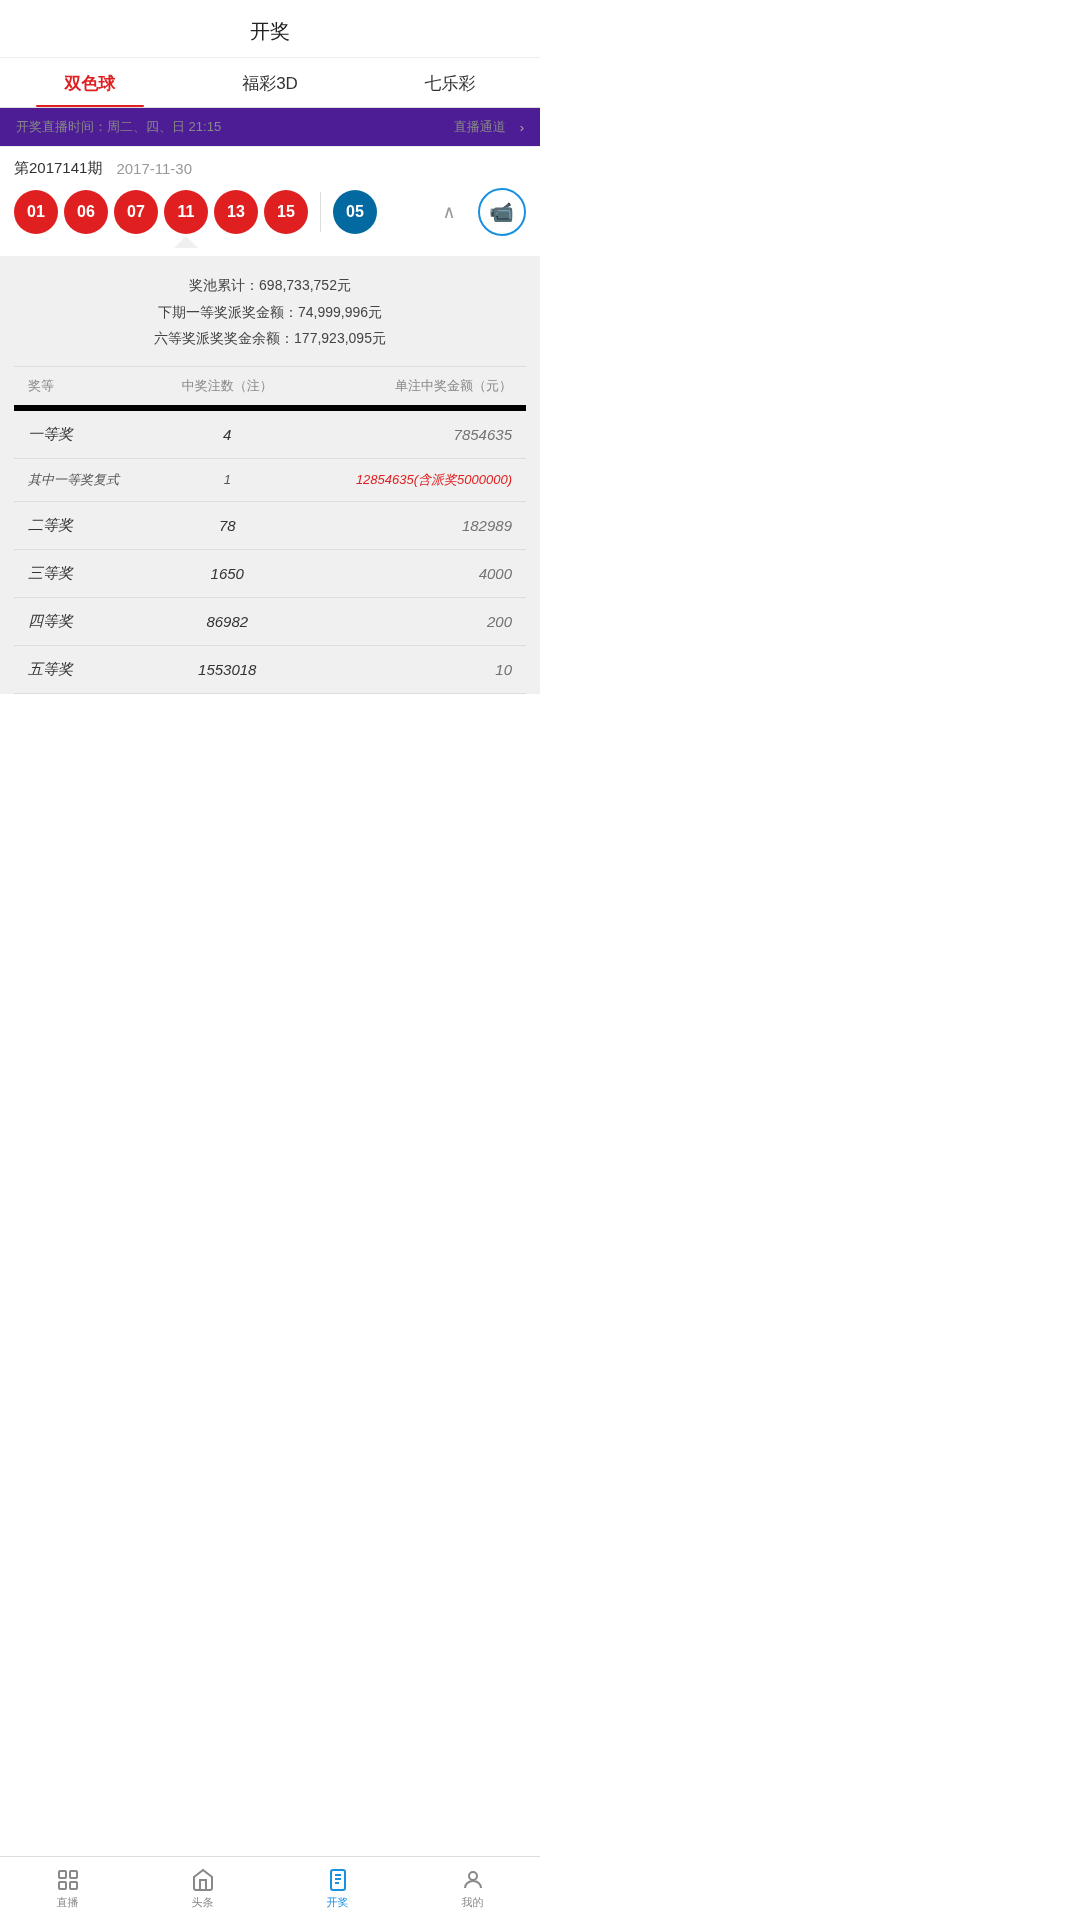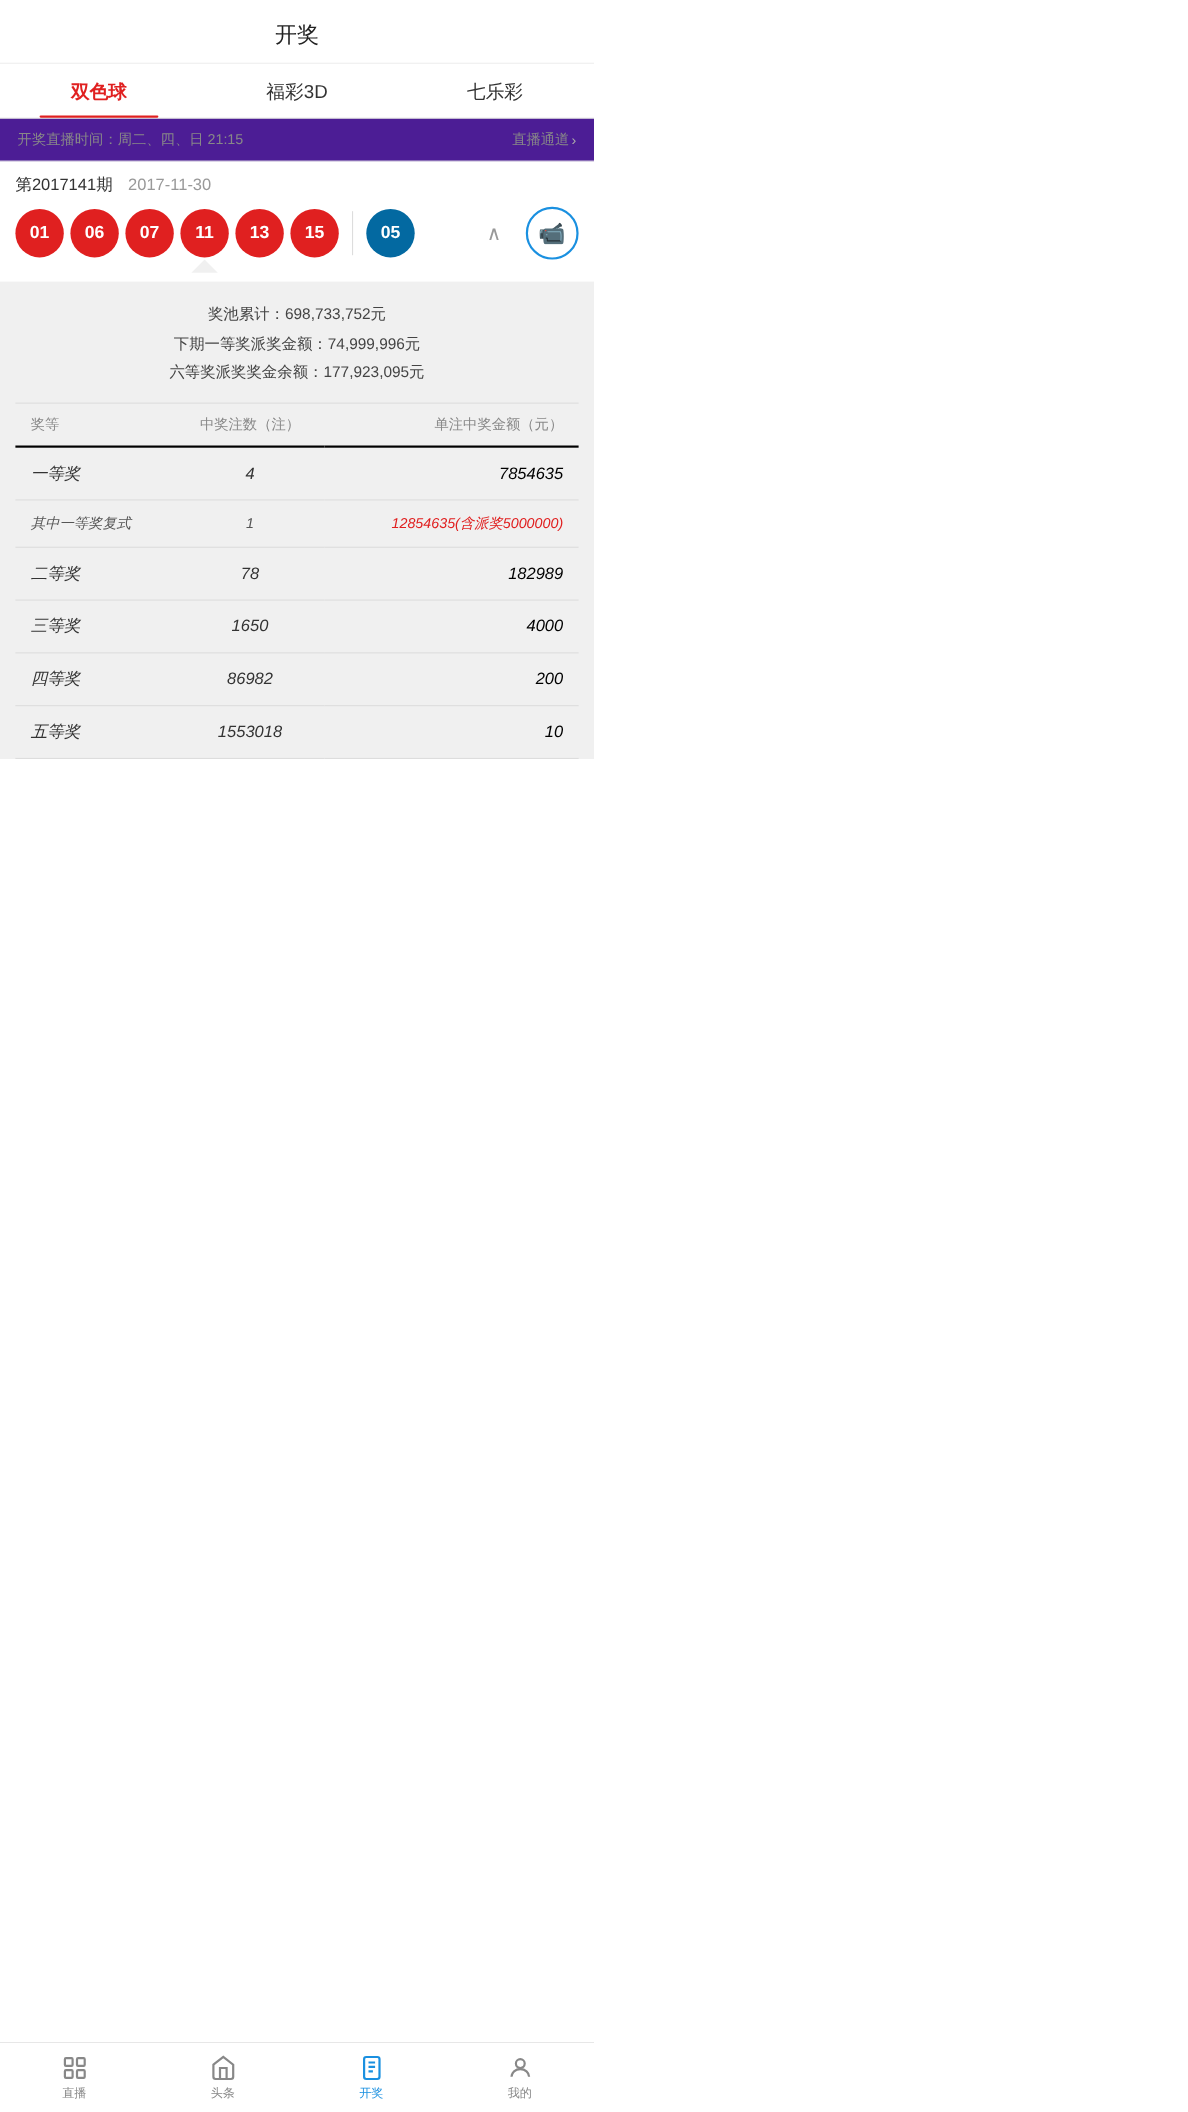--- a/index.html
+++ b/index.html
@@ -63,21 +63,21 @@
     }
     .broadcast-time {
       font-size: 13px;
       color: #888;
     }
     .broadcast-link {
       font-size: 13px;
       color: #888;
       display: flex;
       align-items: center;
-      gap: 2px;
+      gap: 14px;
     }
     .broadcast-link .chevron {
       color: #aaa;
       font-size: 13px;
     }
 
     
     .draw-section {
       background: #fff;
       padding: 12px 14px 0;
@@ -186,21 +186,21 @@
       padding-bottom: 14px;
       border-bottom: 1px solid #ddd;
     }
 
     
     .prize-table {
       width: 100%;
       border-collapse: collapse;
     }
     .prize-table thead tr {
-      border-bottom: 2px solid #000000;
+      border-bottom: 6px solid #000000;
     }
     .prize-table th {
       font-size: 13px;
       color: #888;
       font-weight: normal;
       padding: 10px 6px;
       text-align: center;
     }
     .prize-table th:first-child { text-align: left; padding-left: 14px; }
     .prize-table th:last-child { text-align: right; padding-right: 14px; }
@@ -209,21 +209,21 @@
       border-bottom: 1px solid #ddd;
     }
     .prize-table td {
       padding: 14px 6px;
       font-size: 15px;
       color: #333;
       text-align: center;
       font-style: italic;
     }
     .prize-table td:first-child { text-align: left; padding-left: 14px; }
-    .prize-table td:last-child { text-align: right; padding-right: 14px; color: #000000; font-weight: 500; }
+    .prize-table td:last-child { text-align: right; padding-right: 14px; color: #737373; font-weight: 500; }
 
     .subrow td {
       padding: 12px 6px;
       font-size: 13px;
       color: #555;
     }
     .subrow td:first-child { padding-left: 14px; }
     .subrow td:last-child { color: #e02020; }
 
     

